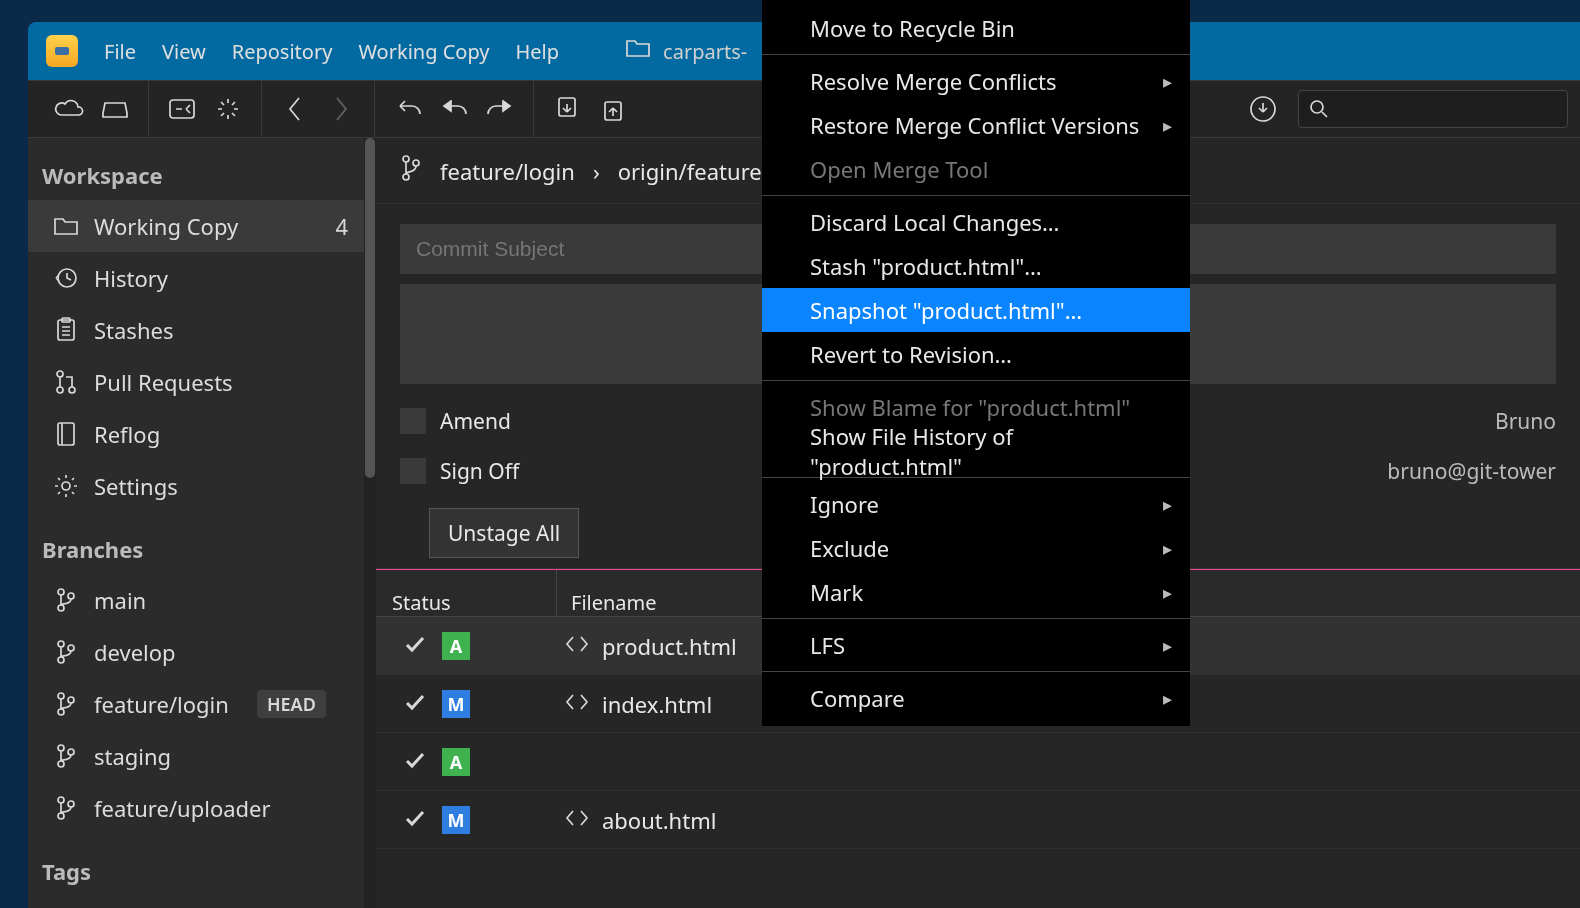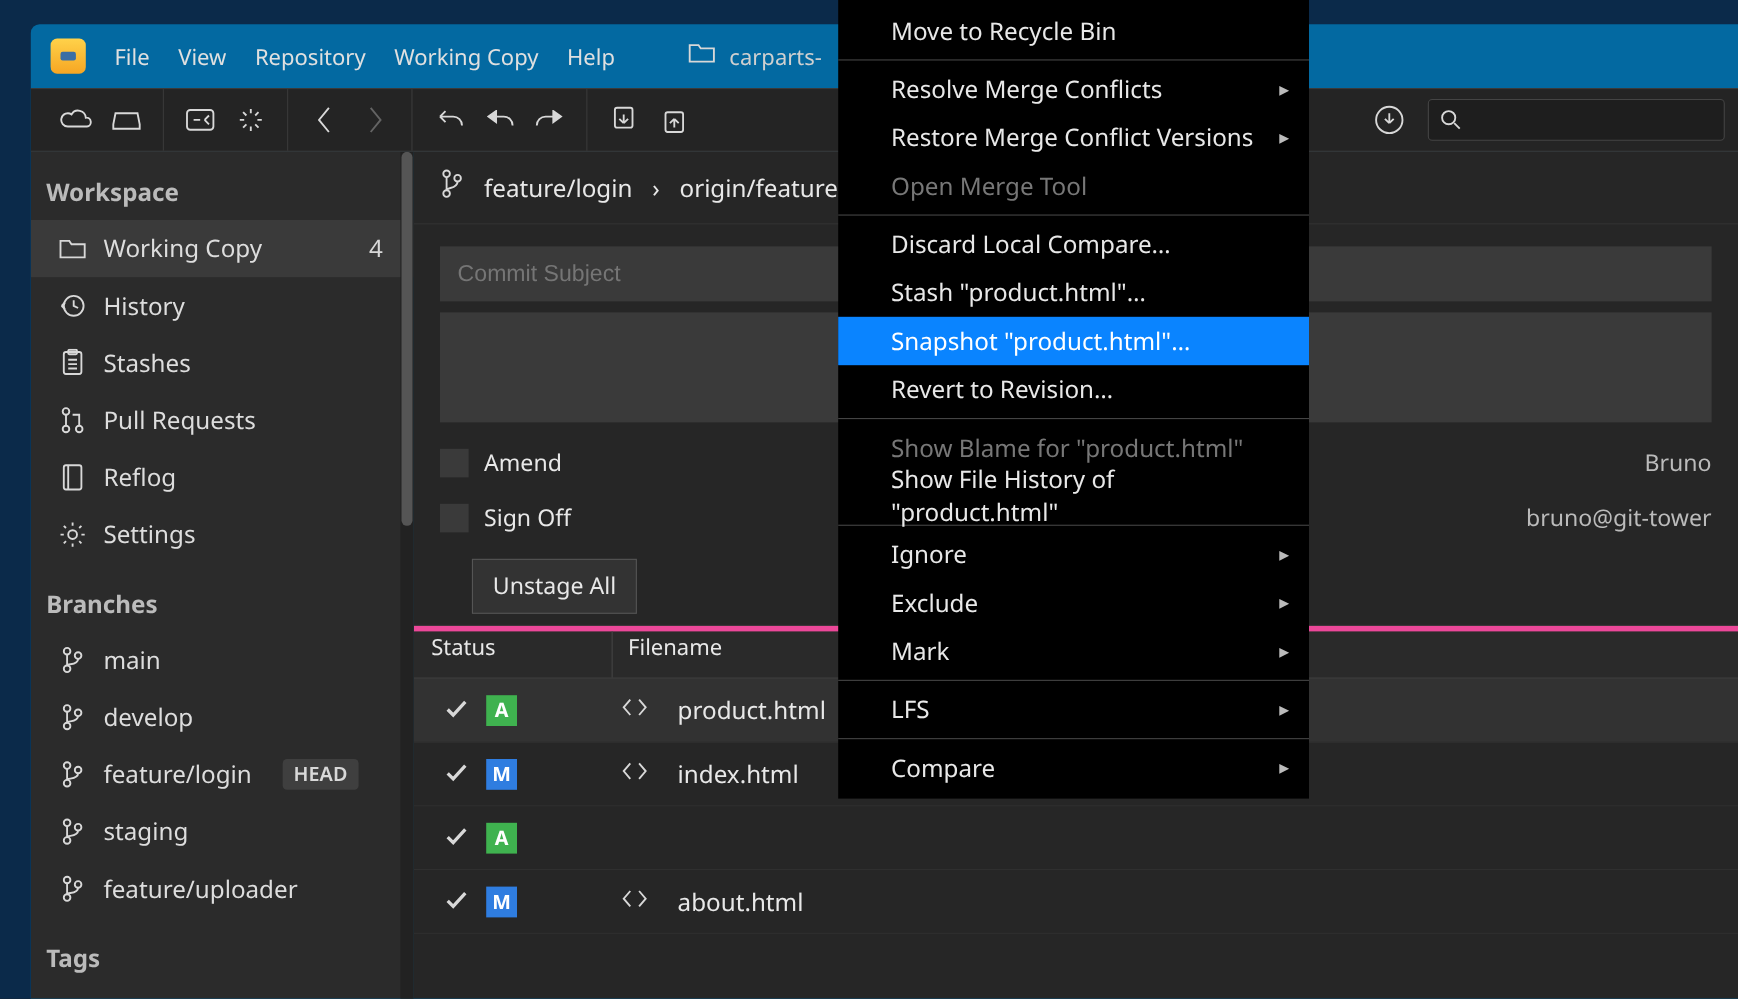--- a/index.html
+++ b/index.html
@@ -71,27 +71,27 @@
 .breadcrumb-row { display:flex; align-items:center; height:66px; padding:0 24px; gap:18px; border-bottom:1px solid #333; font-size:22px;}
 .commit-area { padding:20px 24px 10px; border-bottom:1px solid #333; }
 .subject-input { width:100%; height:50px; background:#3a3a3a; border:none; color:#aaa; font-size:21px; padding:0 16px; }
 .body-input { width:100%; height:100px; background:#3a3a3a; border:none; margin-top:10px; }
 .check-row { display:flex; align-items:center; height:46px; margin-top:14px; gap:14px; font-size:21px;}
 .checkbox { width:26px; height:26px; background:#3a3a3a; }
 .author-text { margin-left:auto; color:#bbb; }
 .unstage-btn { display:inline-block; background:#333; border:1px solid #555; padding:10px 18px; font-size:21px; margin-top:14px; cursor:pointer;margin-left:29px; }
 
 .file-table { flex:1; }
-.ft-header { display:flex; height:48px; align-items:flex-start; background:#2a2a2a; border-top:5px solid #ec4899; border-bottom:1px solid #444;}
+.ft-header { display:flex; height:48px; align-items:flex-end; background:#2a2a2a; border-top:1px solid #ec4899; border-bottom:1px solid #444;}
 .ft-col-status { width:180px; padding-left:16px; font-size:20px;}
 .ft-col-name { flex:1; padding-left:14px; font-size:20px;}
 .ft-row { display:flex; height:58px; align-items:center; border-bottom:1px solid #2f2f2f; }
 .ft-row.selected { background:#323232; }
 .status-cell { width:180px; display:flex; align-items:center; gap:14px; padding-left:28px;}
-.name-cell { flex:1; display:flex; align-items:center; gap:26px; font-size:22px; padding-left:8px;}
+.name-cell { flex:1; display:flex; align-items:center; gap:12px; font-size:22px; padding-left:8px;}
 .check-icon-cell { width:24px; height:24px; }
 .status-badge { width:28px; height:28px; display:flex; align-items:center; justify-content:center; color:#fff; font-weight:700; font-size:18px;}
 .status-A { background:#3fb24f; }
 .status-M { background:#2f7de0; }
 
 .context-menu {
   position:absolute;
   left:734px;
   top:-22px;
   width:428px;
@@ -440,21 +440,21 @@
     </div>
   </div>
 
   <div class="context-menu" id="ctx">
       <div class="cm-item">Move to Recycle Bin</div>
       <div class="cm-sep"></div>
       <div class="cm-item has-sub">Resolve Merge Conflicts</div>
       <div class="cm-item has-sub">Restore Merge Conflict Versions</div>
       <div class="cm-item disabled">Open Merge Tool</div>
       <div class="cm-sep"></div>
-      <div class="cm-item">Discard Local Compare…</div>
+      <div class="cm-item">Discard Local Changes…</div>
       <div class="cm-item">Stash "product.html"…</div>
       <div class="cm-item highlight">Snapshot "product.html"…</div>
       <div class="cm-item">Revert to Revision…</div>
       <div class="cm-sep"></div>
       <div class="cm-item disabled">Show Blame for "product.html"</div>
       <div class="cm-item">Show File History of "product.html"</div>
       <div class="cm-sep"></div>
       <div class="cm-item has-sub">Ignore</div>
       <div class="cm-item has-sub">Exclude</div>
       <div class="cm-item has-sub">Mark</div>

